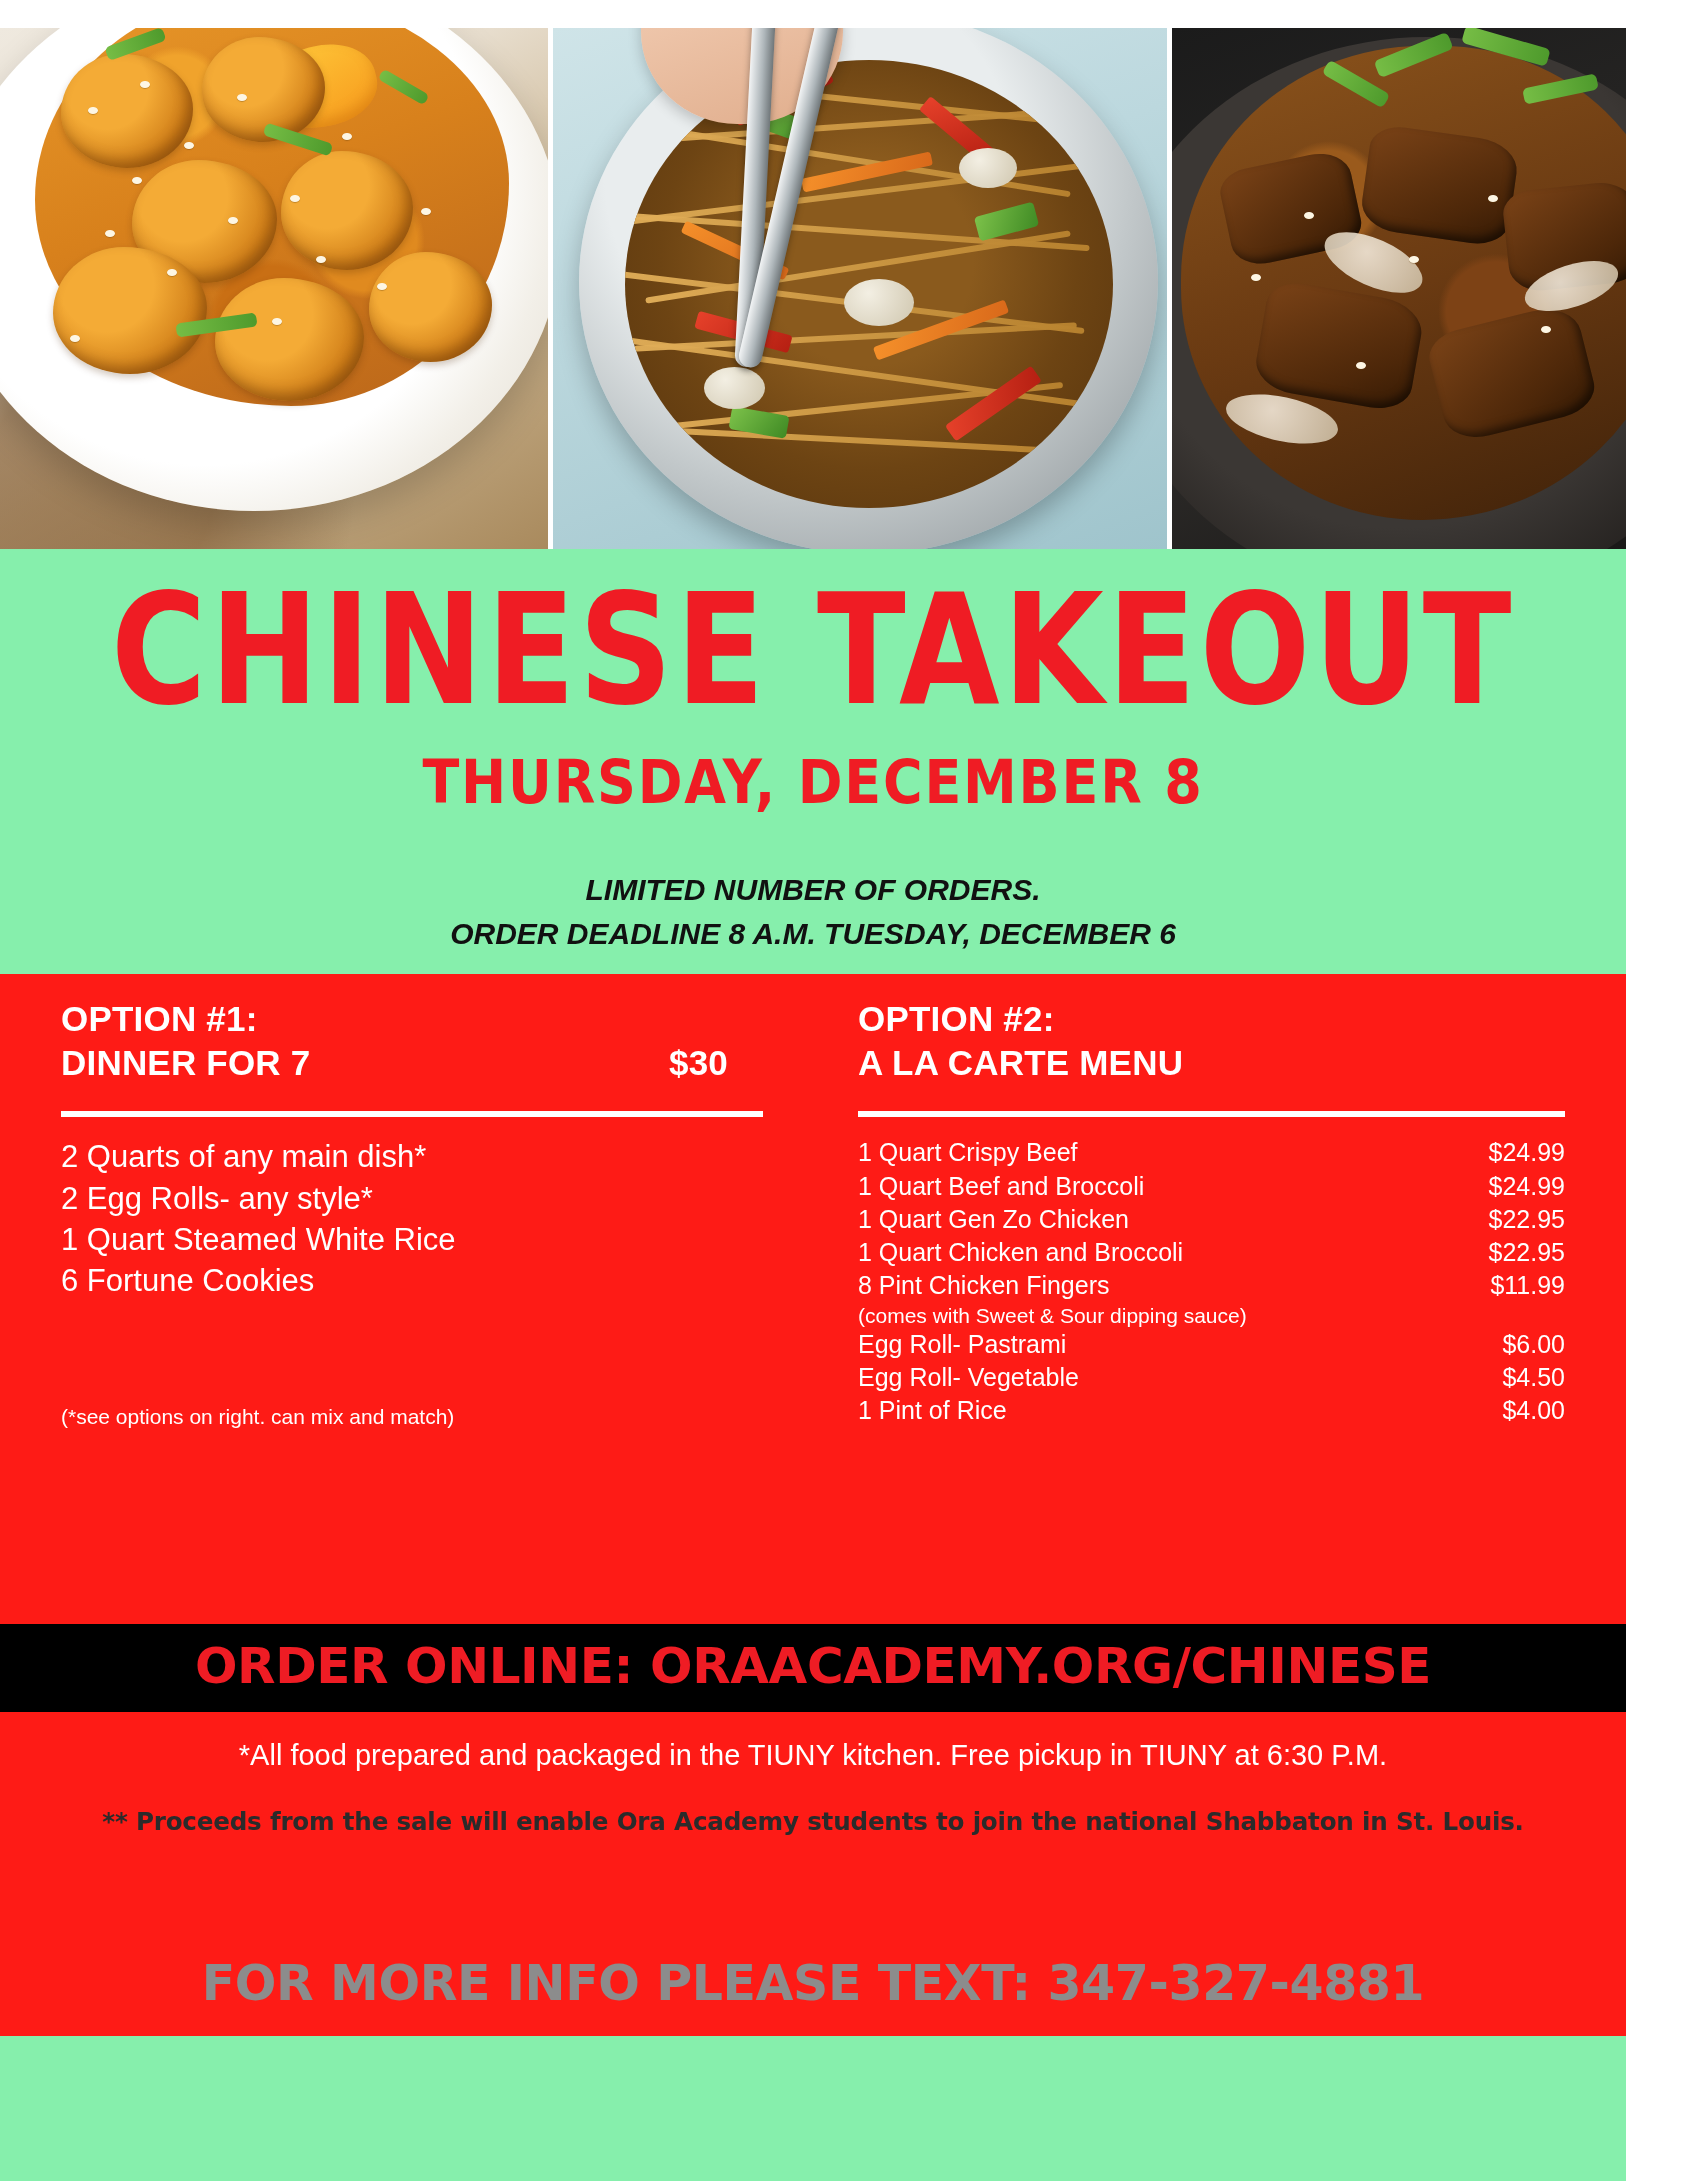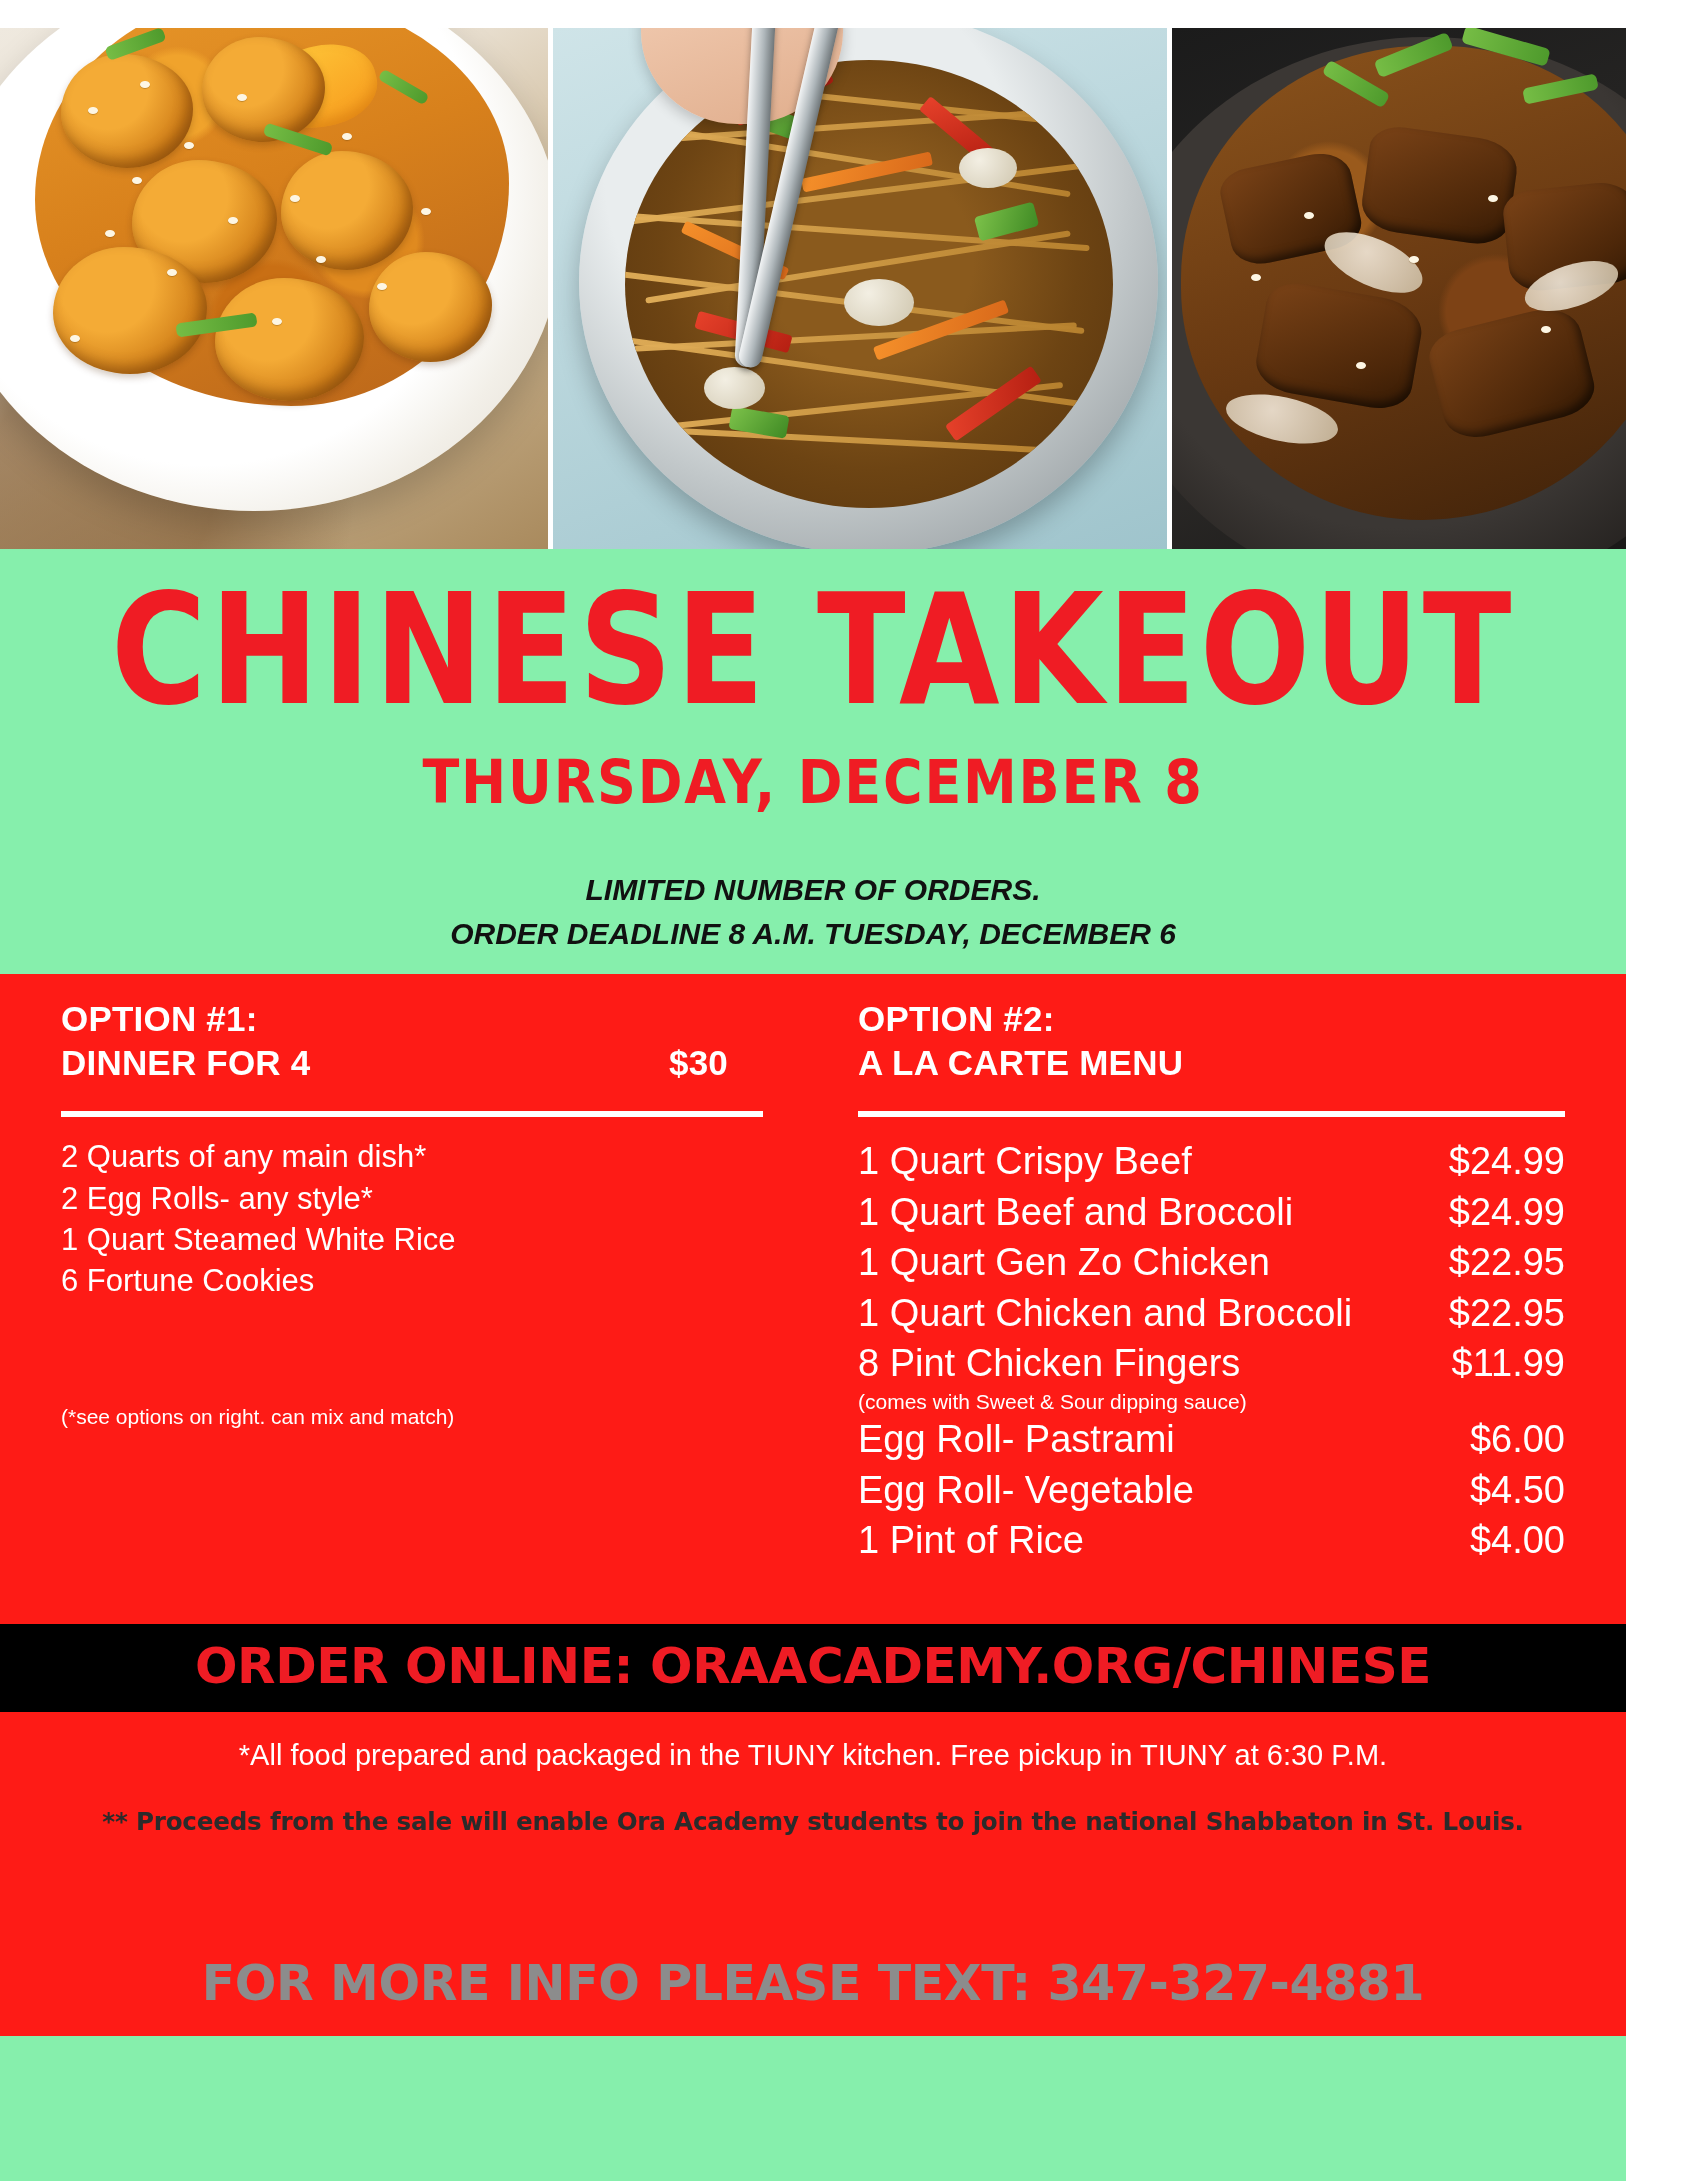--- a/index.html
+++ b/index.html
@@ -264,21 +264,21 @@
   .rule {
     height: 6.1px;
     background: #ffffff;
     margin: 26px 0 19.3px 0;
   }
   .col-right .rule { margin-right: 0; }
   .item {
     display: flex;
     justify-content: space-between;
     align-items: baseline;
-    font-size: 38px;
+    font-size: 25px;
     line-height: 1.33;
     font-weight: normal;
   }
   .item .name { white-space: nowrap; }
   .item .price { white-space: nowrap; }
   .plain-line {
     font-size: 31px;
     line-height: 1.33;
   }
   .note-small {
@@ -446,21 +446,21 @@
     <div>LIMITED NUMBER OF ORDERS.</div>
     <div>ORDER DEADLINE 8 A.M. TUESDAY, DECEMBER 6</div>
   </div>
 
   <div class="menu-panel">
 
     <div class="col col-left">
       <div class="opt-head">
         <div>OPTION #1:</div>
         <div class="row2">
-          <span>DINNER FOR 4</span>
+          <span>DINNER FOR 7</span>
           <span>$30</span>
         </div>
       </div>
       <div class="rule"></div>
       <div class="plain-line">2 Quarts of any main dish*</div>
       <div class="plain-line">2 Egg Rolls- any style*</div>
       <div class="plain-line">1 Quart Steamed White Rice</div>
       <div class="plain-line">6 Fortune Cookies</div>
       <div class="footnote-left">(*see options on right. can mix and match)</div>
     </div>

